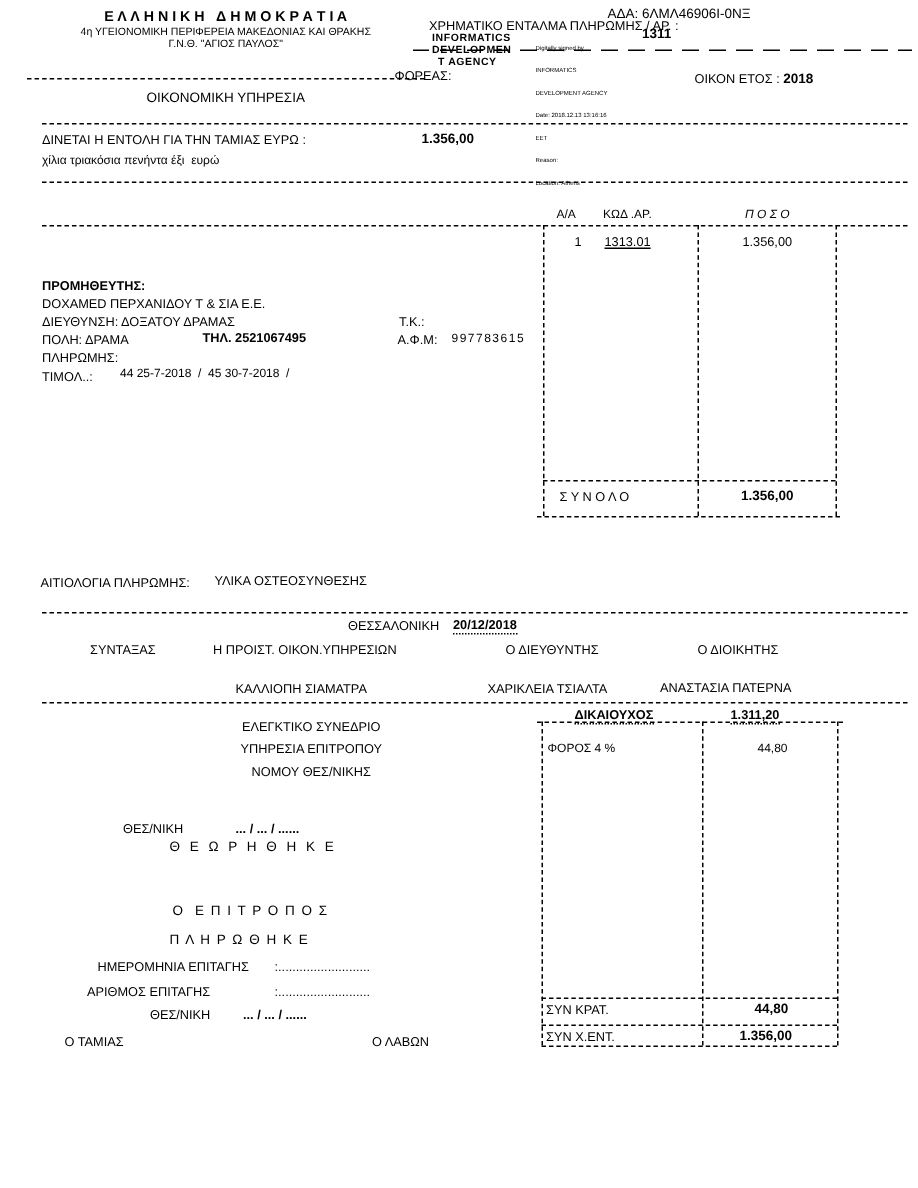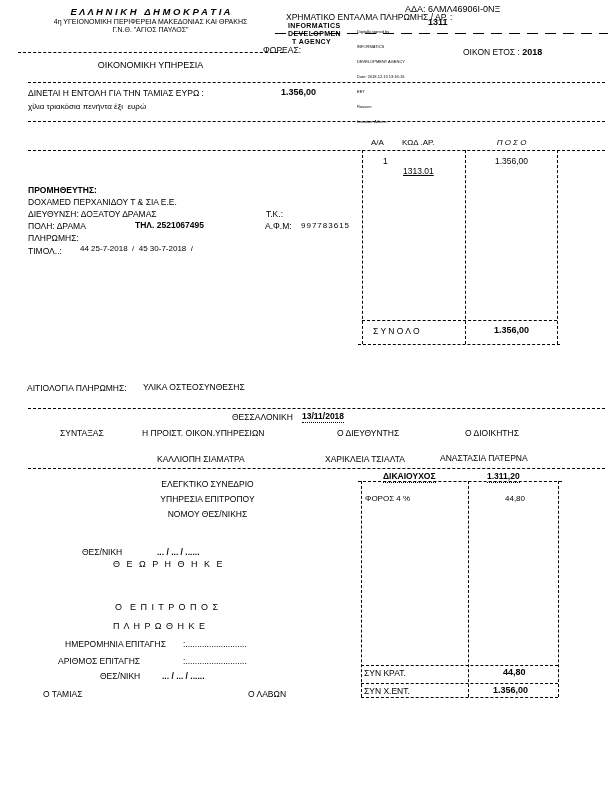--- a/index.html
+++ b/index.html
@@ -22,21 +22,21 @@
   .vline { position:absolute; width:0; border-left:1px dashed #000; }
   .tiny { position:absolute; font-size:4px; line-height:5px; white-space:pre; color:#000; }
   .stampbig { position:absolute; white-space:pre; font-size:7px; font-weight:bold; letter-spacing:.4px; color:#000; }
   .dotted-u { border-bottom:1px dotted #000; padding-bottom:1px; }
 </style>
 </head>
 <body>
 
 <div class="page">
 
-  <div class="t b s95 ctr" style="left:18px; top:7px; width:265px;font-style:italic;">Ε Λ Λ Η Ν Ι Κ Η   Δ Η Μ Ο Κ Ρ Α Τ Ι Α</div>
+  <div class="t b s95 ctr" style="left:18px; top:7px; width:265px;">Ε Λ Λ Η Ν Ι Κ Η   Δ Η Μ Ο Κ Ρ Α Τ Ι Α</div>
   <div class="t s7 ctr" style="left:18px; top:18px; width:265px;">4η ΥΓΕΙΟΝΟΜΙΚΗ ΠΕΡΙΦΕΡΕΙΑ ΜΑΚΕΔΟΝΙΑΣ ΚΑΙ ΘΡΑΚΗΣ</div>
   <div class="t s7 ctr" style="left:18px; top:26px; width:265px;">Γ.Ν.Θ. "ΑΓΙΟΣ ΠΑΥΛΟΣ"</div>
   <div class="hline" style="left:18px; top:52px; width:265px;"></div>
   <div class="t s9 ctr" style="left:18px; top:61px; width:265px;">ΟΙΚΟΝΟΜΙΚΗ ΥΠΗΡΕΣΙΑ</div>
 
   <div class="t" style="left:286px; top:13px;">ΧΡΗΜΑΤΙΚΟ ΕΝΤΑΛΜΑ ΠΛΗΡΩΜΗΣ / ΑΡ. :</div>
   <div class="t b s9" style="left:428px; top:18px;">1311</div>
   <div class="t s9" style="left:405px; top:5px;">ΑΔΑ: 6ΛΜΛ46906Ι-0ΝΞ</div>
 
   <div class="stampbig" style="left:288px; top:22px;">INFORMATICS</div>
@@ -66,21 +66,21 @@
   <div class="t s8" style="left:402px; top:139px;">ΚΩΔ .ΑΡ.</div>
   <div class="t s8 ctr" style="left:466px; top:139px; width:91px;font-style:italic;">Π Ο Σ Ο</div>
   <div class="hline" style="left:28px; top:150px; width:577px;"></div>
 
   <div class="vline" style="left:362px; top:150px; height:194px;"></div>
   <div class="vline" style="left:465px; top:150px; height:194px;"></div>
   <div class="vline" style="left:557px; top:150px; height:194px;"></div>
 
   <div>
     <div class="t" style="left:383px; top:157px;">1</div>
-    <div class="t" style="left:403px; top:167px;text-decoration:underline;">1313.01</div>
+    <div class="t" style="left:403px; top:157px;text-decoration:underline;">1313.01</div>
     <div class="t ctr" style="left:466px; top:157px; width:91px;">1.356,00</div>
   </div>
 
   <div class="hline" style="left:362px; top:320px; width:195px;"></div>
   <div class="t" style="left:373px; top:327px;">Σ Υ Ν Ο Λ Ο</div>
   <div class="t b s9 ctr" style="left:466px; top:326px; width:91px;">1.356,00</div>
   <div class="hline" style="left:358px; top:344px; width:202px;"></div>
 
   <div class="t b" style="left:28px; top:186px;">ΠΡΟΜΗΘΕΥΤΗΣ:</div>
   <div class="t" style="left:28px; top:198px;">DOXAMED ΠΕΡΧΑΝΙΔΟΥ Τ &amp; ΣΙΑ Ε.Ε.</div>
@@ -92,21 +92,21 @@
   <div class="t s8 ls1" style="left:301px; top:222px;">997783615</div>
   <div class="t" style="left:28px; top:234px;">ΠΛΗΡΩΜΗΣ:</div>
   <div class="t" style="left:28px; top:247px;">ΤΙΜΟΛ..:</div>
   <div class="t s8" style="left:80px; top:245px;">44 25-7-2018  /  45 30-7-2018  /</div>
 
   <div class="t" style="left:27px; top:384px;">ΑΙΤΙΟΛΟΓΙΑ ΠΛΗΡΩΜΗΣ:</div>
   <div class="t" style="left:143px; top:383px;">ΥΛΙΚΑ ΟΣΤΕΟΣΥΝΘΕΣΗΣ</div>
 
   <div class="hline" style="left:28px; top:408px; width:577px;"></div>
   <div class="t" style="left:232px; top:413px;">ΘΕΣΣΑΛΟΝΙΚΗ</div>
-  <div class="t b dotted-u" style="left:302px; top:412px;">13/11/2018</div>
+  <div class="t b dotted-u" style="left:302px; top:412px;">20/12/2018</div>
 
   <div class="t" style="left:60px; top:429px;">ΣΥΝΤΑΞΑΣ</div>
   <div class="t" style="left:142px; top:429px;">Η ΠΡΟΙΣΤ. ΟΙΚΟΝ.ΥΠΗΡΕΣΙΩΝ</div>
   <div class="t" style="left:337px; top:429px;">Ο ΔΙΕΥΘΥΝΤΗΣ</div>
   <div class="t" style="left:465px; top:429px;">Ο ΔΙΟΙΚΗΤΗΣ</div>
 
   <div class="t" style="left:157px; top:455px;">ΚΑΛΛΙΟΠΗ ΣΙΑΜΑΤΡΑ</div>
   <div class="t" style="left:325px; top:455px;">ΧΑΡΙΚΛΕΙΑ ΤΣΙΑΛΤΑ</div>
   <div class="t" style="left:440px; top:454px;">ΑΝΑΣΤΑΣΙΑ ΠΑΤΕΡΝΑ</div>
   <div class="hline" style="left:28px; top:468px; width:577px;"></div>

